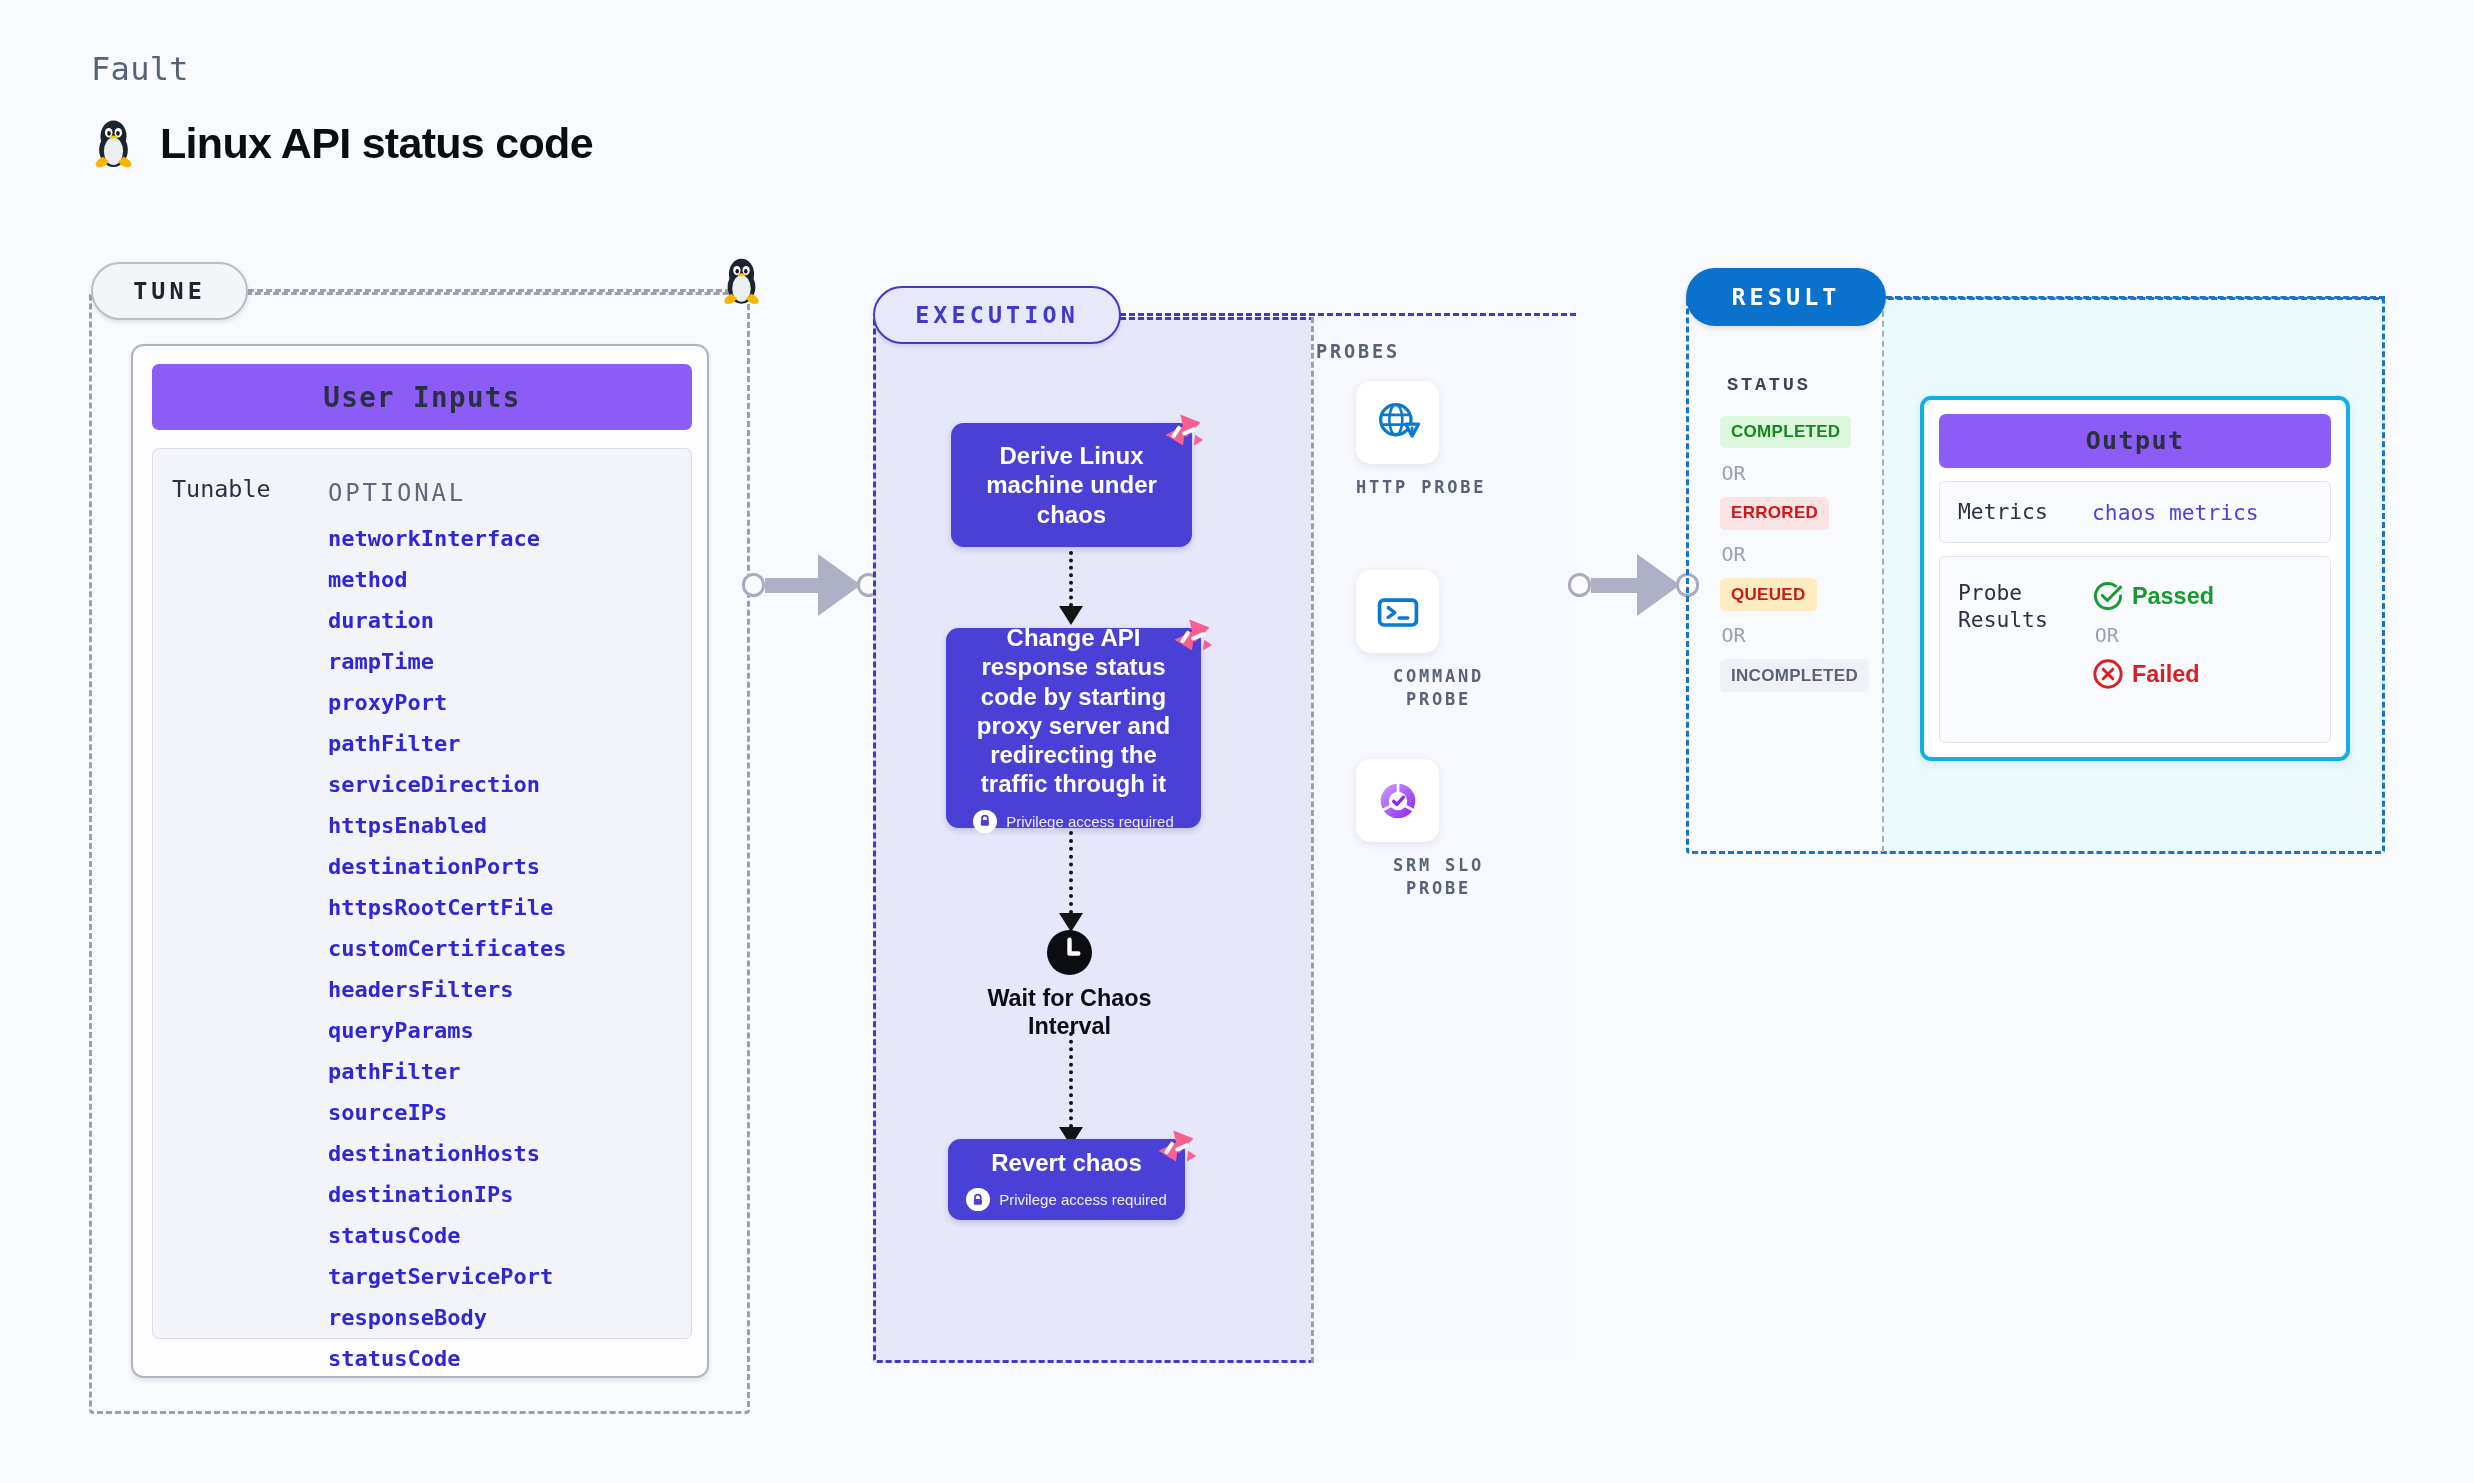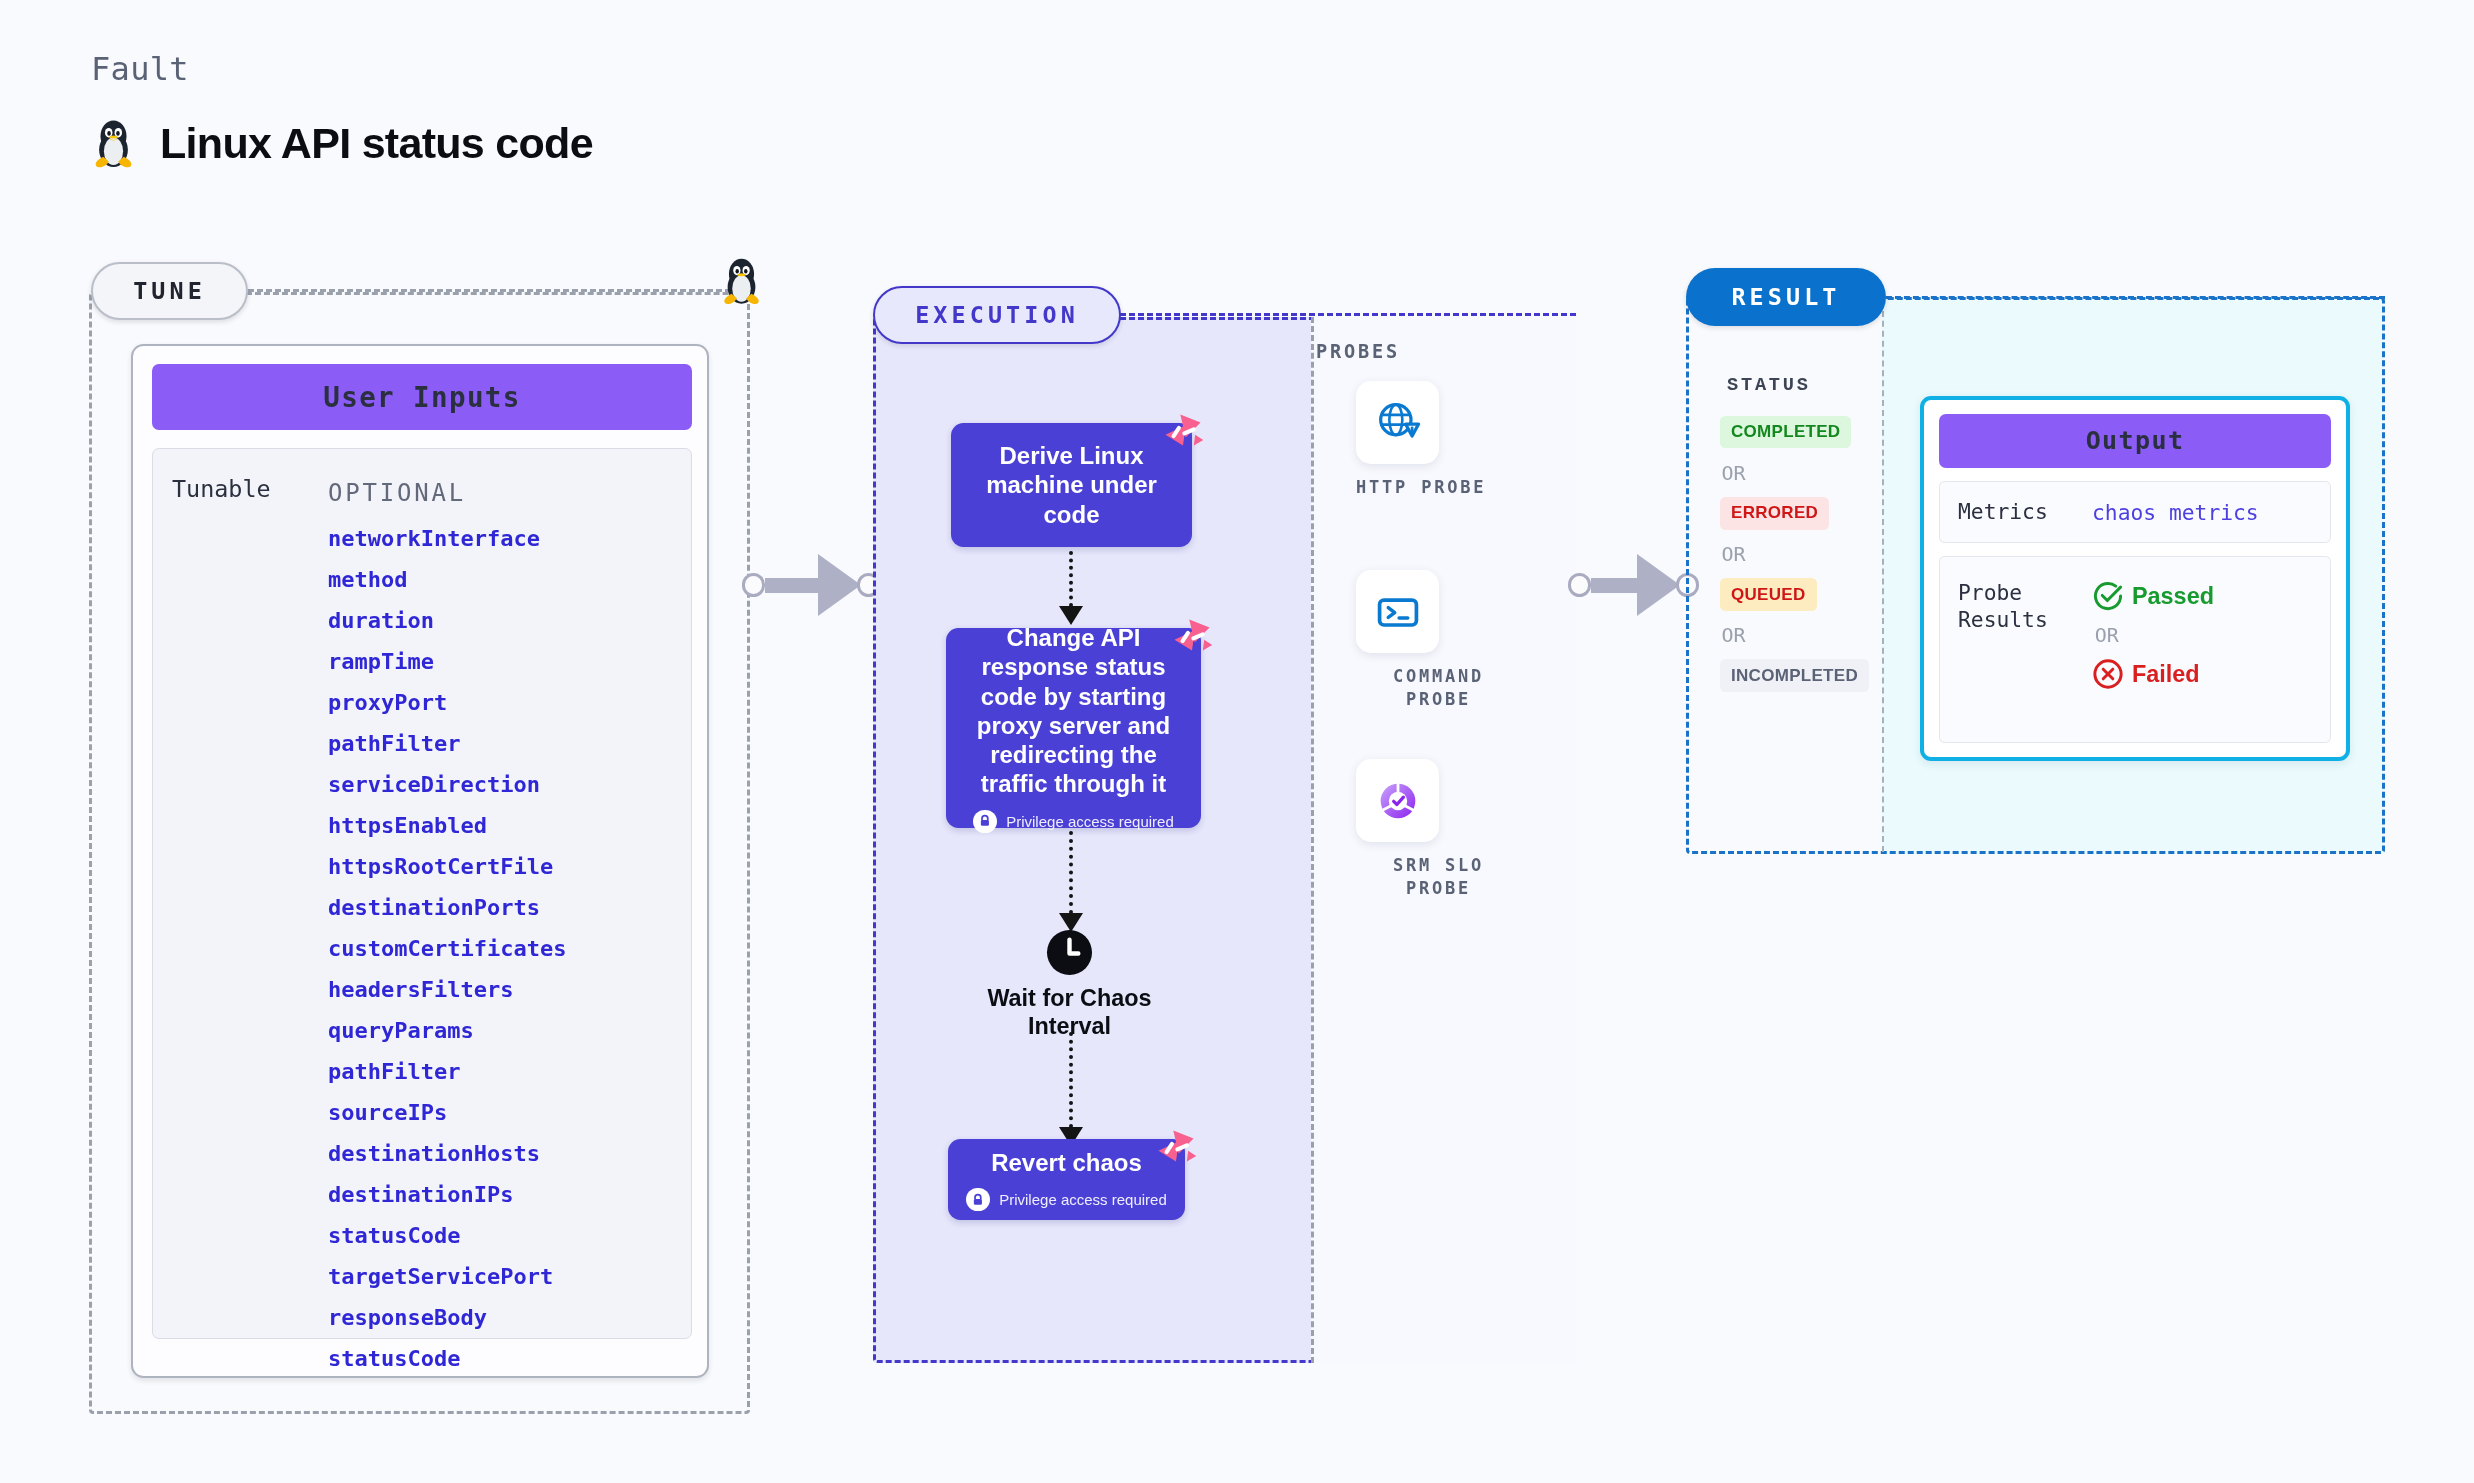--- a/index.html
+++ b/index.html
@@ -295,22 +295,22 @@
       <div class="optional-label">OPTIONAL</div>
       <div class="tunable-list" id="tunable-list">
           <div class="tunable-item">networkInterface</div>
           <div class="tunable-item">method</div>
           <div class="tunable-item">duration</div>
           <div class="tunable-item">rampTime</div>
           <div class="tunable-item">proxyPort</div>
           <div class="tunable-item">pathFilter</div>
           <div class="tunable-item">serviceDirection</div>
           <div class="tunable-item">httpsEnabled</div>
+          <div class="tunable-item">destinationPorts</div>
           <div class="tunable-item">httpsRootCertFile</div>
-          <div class="tunable-item">destinationPorts</div>
           <div class="tunable-item">customCertificates</div>
           <div class="tunable-item">headersFilters</div>
           <div class="tunable-item">queryParams</div>
           <div class="tunable-item">pathFilter</div>
           <div class="tunable-item">sourceIPs</div>
           <div class="tunable-item">destinationHosts</div>
           <div class="tunable-item">destinationIPs</div>
           <div class="tunable-item">statusCode</div>
           <div class="tunable-item">targetServicePort</div>
           <div class="tunable-item">responseBody</div>
@@ -326,21 +326,21 @@
     <div class="arr-node"></div>
   </div>
 
   <div class="panel panel-exec"></div>
   <div class="probes-box"></div>
   <div class="probes-dash-left"></div>
   <div class="chip-line chip-line-exec" style="left:1120px; top:313px; width:456px;"></div>
   <div class="chip chip-exec">EXECUTION</div>
 
   <div class="node" style="left:951px; top:423px; width:241px; height:124px;">
-    <div class="node-title">Derive Linux machine under code</div>
+    <div class="node-title">Derive Linux machine under chaos</div>
     <svg class="litmus-badge" viewBox="0 0 80 80">
       <path d="M14 44 L44 30 L40 60 Z" fill="#f8608f"></path>
       <path d="M36 14 L66 26 L44 48 Z" fill="#f8608f"></path>
       <path d="M58 44 L70 52 L56 60 Z" fill="#f8608f"></path>
       <path d="M26 46 L34 34" stroke="#ffffff" stroke-width="6" stroke-linecap="round"></path>
       <path d="M42 42 L56 36" stroke="#ffffff" stroke-width="6" stroke-linecap="round"></path>
     </svg>
   </div>
   <div class="dotline" style="left:1069px; top:551px; height:56px;"></div>
 

